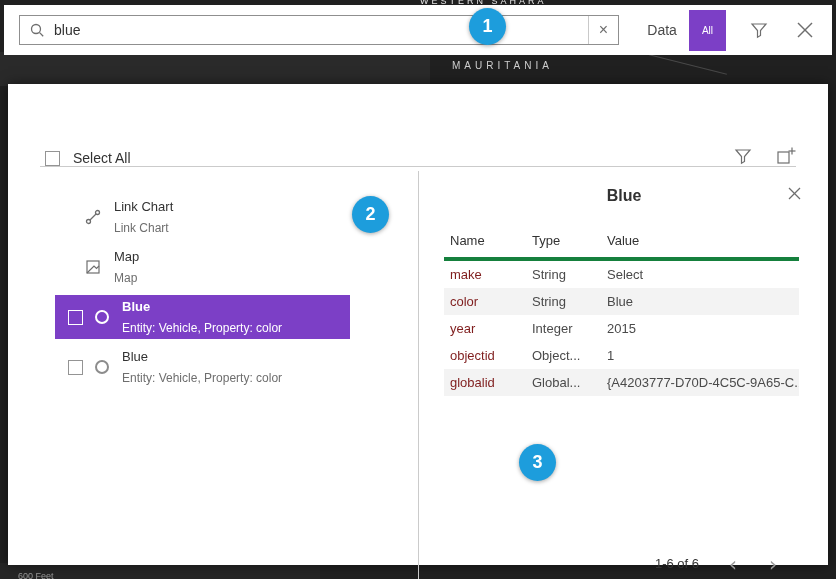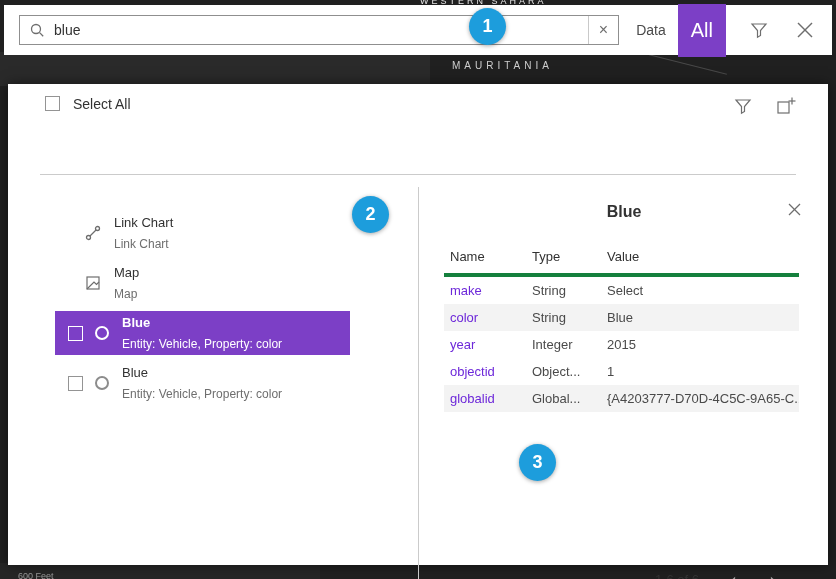--- a/index.html
+++ b/index.html
@@ -34,21 +34,21 @@
     font-size: 14px; color: #323232; font-family: inherit; background: transparent; padding: 0;
   }
   .clear-btn {
     width: 30px; height: 100%; border-left: 1px solid #c9c9c9;
     display: flex; align-items: center; justify-content: center;
     color: #6e6e6e; font-size: 16px; cursor: pointer; flex: none;
   }
   .seg { margin-left: auto; display: flex; align-items: center; }
   .seg-data { padding: 5px 12px; font-size: 14px; color: #4a4a4a; cursor: pointer; }
   .seg-all {
-    padding: 15px 13px; font-size: 20px; color: #fff;
+    padding: 15px 13px; font-size: 10px; color: #fff;
     background: var(--accent-purple, #7C3FC6); cursor: pointer;
   }
   .topbar-filter { margin-left: 24px; cursor: pointer; display: flex; }
   .topbar-close { margin-left: 26px; cursor: pointer; display: flex; }
 
   
   .badge {
     position: absolute; z-index: 6; width: 37px; height: 37px; border-radius: 50%;
     background: var(--badge-blue, #1D9DDC); color: #fff;
     font-size: 18px; font-weight: bold;
@@ -58,22 +58,22 @@
   .badge-1 { left: 469px; top: 8px; }
   .badge-2 { left: 352px; top: 196px; }
   .badge-3 { left: 519px; top: 444px; }
 
   
   .panel {
     position: absolute; left: 8px; top: 84px; width: 820px; height: 481px;
     background: #fff; z-index: 2; box-shadow: 0 0 12px rgba(0,0,0,0.5);
   }
   .panel-header {
-    height: 79px; margin: 12px 32px; padding-left: 5px;
-    border-bottom: 1px solid #cbcbcb; display: flex; align-items: flex-start;
+    height: 79px; margin: 4px 32px; padding-left: 5px;
+    border-bottom: 1px solid #cbcbcb; display: flex; align-items: flex-end;
   }
   .checkbox { width: 15px; height: 15px; border: 1px solid #949494; background: #fff; flex: none; }
   .select-all-label { margin-left: 13px; font-size: 14px; color: #323232; }
   .header-icons { margin-left: auto; display: flex; align-items: center; gap: 24px; }
   .icon-btn { display: flex; cursor: pointer; }
 
   .panel-body { display: flex; height: 416px; }
   .results-col { width: 410px; padding: 24px 0 0 47px; flex: none; }
   .result-item { width: 295px; height: 44px; display: flex; align-items: center; margin-bottom: 6px; cursor: pointer; }
   .result-item.no-check { padding-left: 30px; }
@@ -93,21 +93,21 @@
   
   .detail-col { flex: 1; border-left: 1px solid #cbcbcb; position: relative; padding-top: 16px; }
   .detail-title { text-align: center; font-size: 16px; font-weight: bold; color: #323232; }
   .detail-close { position: absolute; top: 14px; right: 26px; cursor: pointer; display: flex; }
   .detail-table { margin: 22px 30px 0 25px; border-collapse: collapse; width: 355px; table-layout: fixed; font-size: 13px; }
   .detail-table th {
     text-align: left; font-weight: normal; color: #323232;
     padding: 6px 0 9px 6px; border-bottom: 4px solid #15803d;
   }
   .detail-table td { padding: 6px 0 6px 6px; color: #4a4a4a; white-space: nowrap; overflow: hidden; }
-  .detail-table td.cname { color: #6d28d9; }
+  .detail-table td.cname { color: #7f1d1d; }
   .detail-table tr.alt { background: #f3f3f3; }
   .col-name { width: 82px; } .col-type { width: 75px; }
   .pagination { position: absolute; right: 36px; bottom: 16px; display: flex; align-items: center; }
   .page-range { font-size: 13px; color: #323232; margin-right: 14px; }
   .page-btn { color: #9b9b9b; font-size: 20px; line-height: 14px; width: 40px; text-align: center; cursor: pointer; font-family: "DejaVu Sans", sans-serif; }
 </style>
 </head>
 <body>
 
 <div class="frame">

